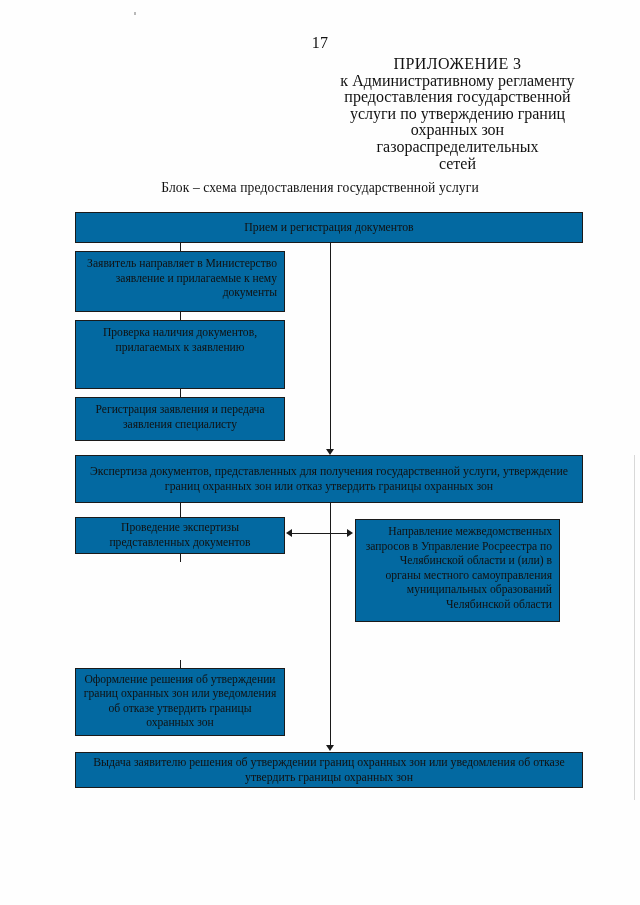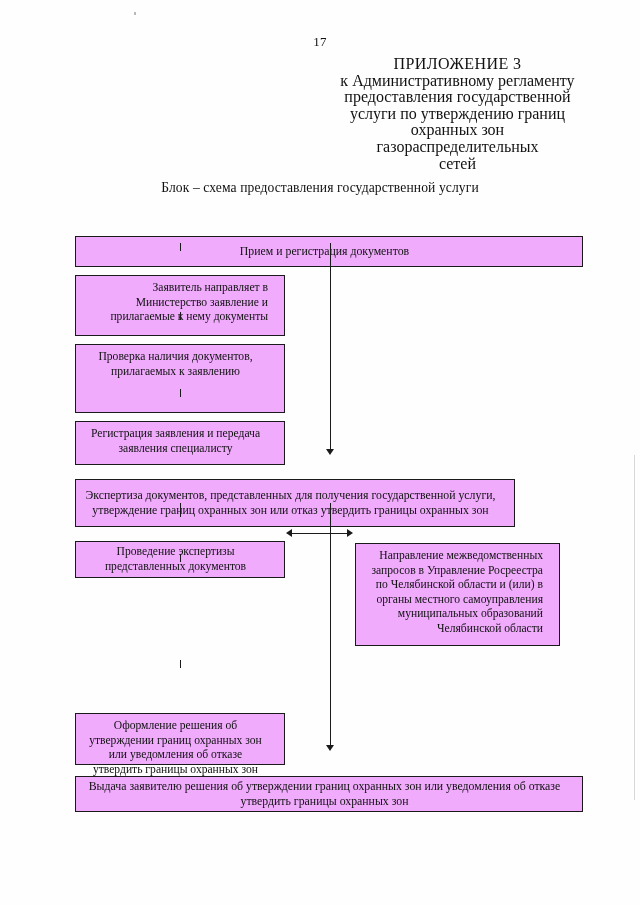--- a/index.html
+++ b/index.html
@@ -22,21 +22,21 @@
     background: #fefefe;
   }
 
   
   .page-number {
     position: absolute;
     top: 34px;
     left: 0;
     width: 640px;
     text-align: center;
-    font-size: 13px;
+    font-size: 16px;
     letter-spacing: .3px;
   }
 
   .appendix-block {
     position: absolute;
     top: 56px;
     left: 330px;
     width: 255px;
     text-align: center;
     font-size: 16px;
@@ -52,29 +52,28 @@
     text-align: center;
     font-size: 13.6px;
     letter-spacing: .1px;
   }
 
   
   .node {
     position: absolute;
     box-sizing: border-box;
     border: 1.1px solid #1a1a1a;
-    background: #f0abfc;
+    background: #0369a1;
     display: flex;
     align-items: flex-start;
     justify-content: center;
     text-align: center;
     font-size: 11.6px;
     line-height: 14.6px;
-    padding: 5px 16px 4px 7px;
-    margin-top: 24px;
+    padding: 5px 7px 4px 7px;
   }
   .node > span { display: block; width: 100%; }
 
   .node.wide { font-size: 11.8px; line-height: 15px; }
   .node.center-v { align-items: center; padding-top: 0; padding-bottom: 0; }
 
   .conn {
     position: absolute;
     background: #1a1a1a;
   }
@@ -153,21 +152,21 @@
   <div class="node" style="left:75px; top:320px; width:210px; height:69px;">
     <span>Проверка наличия документов, прилагаемых к заявлению</span>
   </div>
 
   <div class="conn v" style="left:180px; top:389px; height:8px;"></div>
 
   <div class="node" style="left:75px; top:397px; width:210px; height:44px;">
     <span>Регистрация заявления и передача заявления специалисту</span>
   </div>
 
-  <div class="node wide center-v" style="left:75px; top:455px; width:440px; height:48px;justify-content:center;">
+  <div class="node wide center-v" style="left:75px; top:455px; width:508px; height:48px;justify-content:center;">
     <span>Экспертиза документов, представленных для получения государственной услуги, утверждение границ охранных зон или отказ утвердить границы охранных зон</span>
   </div>
 
   <div class="conn v" style="left:330px; top:503px; height:245px;"></div>
   <div class="arrow-down" style="left:326px; top:745px;"></div>
 
   <div class="conn v" style="left:180px; top:503px; height:14px;"></div>
 
   <div class="node center-v" style="left:75px; top:517px; width:210px; height:37px;">
     <span>Проведение экспертизы представленных документов</span>
@@ -179,21 +178,21 @@
 
   <div class="node" style="left:355px; top:519px; width:205px; height:103px;text-align:right;">
     <span>Направление межведомственных запросов в Управление Росреестра по Челябинской области и (или) в органы местного самоуправления муниципальных образований Челябинской области</span>
   </div>
 
   <div class="conn v" style="left:180px; top:554px; height:8px;"></div>
 
 
   <div class="conn v" style="left:180px; top:660px; height:8px;"></div>
 
-  <div class="node" style="left:75px; top:689px; width:210px; height:52px;">
+  <div class="node" style="left:75px; top:668px; width:210px; height:68px;align-items:flex-end;">
     <span>Оформление решения об утверждении границ охранных зон или уведомления об отказе утвердить границы охранных зон</span>
   </div>
 
   <div class="node wide center-v" style="left:75px; top:752px; width:508px; height:36px;">
     <span>Выдача заявителю решения об утверждении границ охранных зон или уведомления об отказе утвердить границы охранных зон</span>
   </div>
 
 </div>
 
 </body></html>

